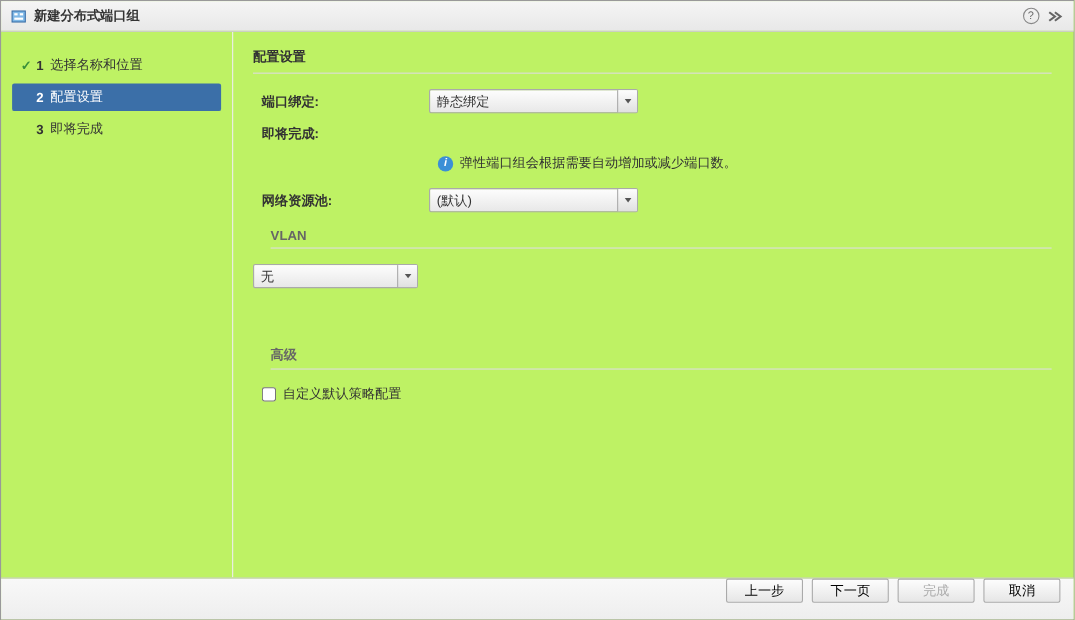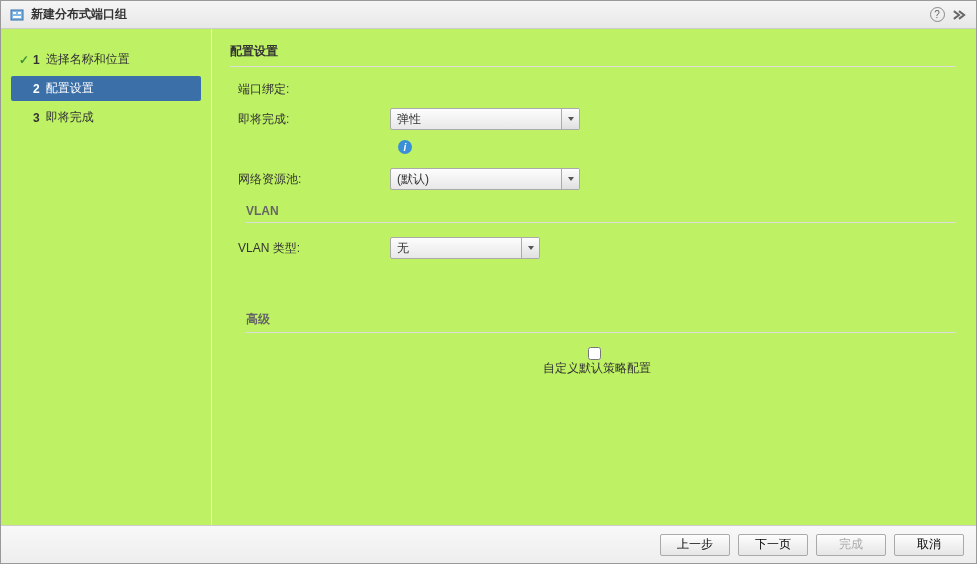--- a/index.html
+++ b/index.html
@@ -20,40 +20,40 @@
 .step.active { background: #3b6fa8; color: #fff; border-radius: 2px; }
 .step.active .check { visibility: hidden; }
 .step.active .num, .step.active .label { color: #fff; }
 .step.pending { color: #333; }
 .step.pending .check { visibility: hidden; }
 .content { flex: 1; padding: 14px 20px 10px 18px; border-left: 1px solid #eee; overflow-y: auto; }
 .section-title { font-weight: bold; margin-bottom: 2px; }
 .section-desc { color: #555; margin-bottom: 6px; }
 .divider { border-top: 1px solid #ddd; margin: 6px 0 14px 0; }
 .form-row { display: flex; align-items: center; margin-bottom: 10px; }
-.form-row .flabel { width: 160px; padding-left: 8px; }
+.form-row .flabel { width: 160px; padding-left: 8px; font-weight: bold; }
 .form-row .fcontrol { }
 .select { display: inline-flex; align-items: center; width: 190px; height: 22px; background: linear-gradient(#fdfdfd, #e8e8e8); border: 1px solid #aaa; border-radius: 2px; position: relative; }
 .select .sel-text { flex: 1; padding: 0 6px; font-size: 12px; }
 .select .sel-arrow { width: 18px; height: 100%; border-left: 1px solid #aaa; display: flex; align-items: center; justify-content: center; background: linear-gradient(#fdfdfd, #e0e0e0); }
 .select .sel-arrow svg { width: 8px; height: 8px; }
 .select.narrow { width: 150px; }
 .select.italic .sel-text { }
 .info-row { display: flex; align-items: center; margin: 0 0 14px 168px; }
 .info-icon { width: 14px; height: 14px; border-radius: 50%; background: #3b8fd6; color: #fff; font-size: 10px; font-weight: bold; display: flex; align-items: center; justify-content: center; margin-right: 6px; font-style: italic; }
 .spinner { display: inline-flex; width: 190px; height: 22px; border: 1px solid #aaa; border-radius: 2px; }
 .spinner input { flex: 1; border: none; padding: 0 6px; font-size: 12px; outline: none; background: #fff; }
 .spinner .spin-btns { width: 18px; border-left: 1px solid #aaa; display: flex; flex-direction: column; background: linear-gradient(#fdfdfd, #e0e0e0); }
 .spinner .spin-btns div { flex: 1; display: flex; align-items: center; justify-content: center; cursor: pointer; }
 .spinner .spin-btns div:first-child { border-bottom: 1px solid #aaa; }
 .spinner .spin-btns svg { width: 7px; height: 5px; }
 .group-header { font-weight: bold; color: #666; padding: 4px 0; border-bottom: 1px solid #ddd; margin: 8px 0 14px 16px; }
-.checkbox-row { display: flex; align-items: center; padding-left: 8px; flex-direction: column; }
+.checkbox-row { display: flex; align-items: center; padding-left: 8px; }
 .checkbox-row input { margin-right: 6px; }
-.footer { height: 38px; border-top: 1px solid #ccc; background: linear-gradient(#f8f8f8, #eee); display: flex; align-items: center; justify-content: flex-end; padding: 0 12px; gap: 8px; }
+.footer { height: 38px; border-top: 1px solid #ccc; background: linear-gradient(#f8f8f8, #eee); display: flex; align-items: flex-start; justify-content: flex-end; padding: 0 12px; gap: 8px; }
 .btn { min-width: 70px; height: 22px; background: linear-gradient(#fdfdfd, #e6e6e6); border: 1px solid #aaa; border-radius: 2px; font-size: 12px; cursor: pointer; }
 .btn:disabled { color: #aaa; cursor: default; }
 </style>
 </head>
 <body>
 
 <div class="window">
   <div class="titlebar">
     <span class="title-icon">
       <svg viewBox="0 0 16 16">
@@ -92,58 +92,58 @@
         <span class="label">即将完成</span>
       </div>
     </div>
 
     <div class="content">
       <div class="section-title">配置设置</div>
       <div class="divider"></div>
 
       <div class="form-row">
         <div class="flabel">端口绑定:</div>
-      </div>
-
-      <div class="form-row">
-        <div class="flabel">即将完成:</div>
         <div class="fcontrol">
           <div class="select">
-            <span class="sel-text">弹性</span>
+            <span class="sel-text">静态绑定</span>
             <span class="sel-arrow">
                 <svg viewBox="0 0 8 8">
                   <path d="M1 2 L4 6 L7 2 Z" fill="#555"></path>
                 </svg>
               </span>
           </div>
         </div>
       </div>
 
+      <div class="form-row">
+        <div class="flabel">即将完成:</div>
+      </div>
+
       <div class="info-row">
         <span class="info-icon">i</span>
+        <span>弹性端口组会根据需要自动增加或减少端口数。</span>
       </div>
 
 
       <div class="form-row">
         <div class="flabel">网络资源池:</div>
         <div class="fcontrol">
           <div class="select italic">
             <span class="sel-text">(默认)</span>
             <span class="sel-arrow">
                 <svg viewBox="0 0 8 8">
                   <path d="M1 2 L4 6 L7 2 Z" fill="#555"></path>
                 </svg>
               </span>
           </div>
         </div>
       </div>
 
       <div class="group-header">VLAN</div>
       <div class="form-row">
-        <div class="flabel">VLAN 类型:</div>
         <div class="fcontrol">
           <div class="select narrow">
             <span class="sel-text">无</span>
             <span class="sel-arrow">
                 <svg viewBox="0 0 8 8">
                   <path d="M1 2 L4 6 L7 2 Z" fill="#555"></path>
                 </svg>
               </span>
           </div>
         </div>

